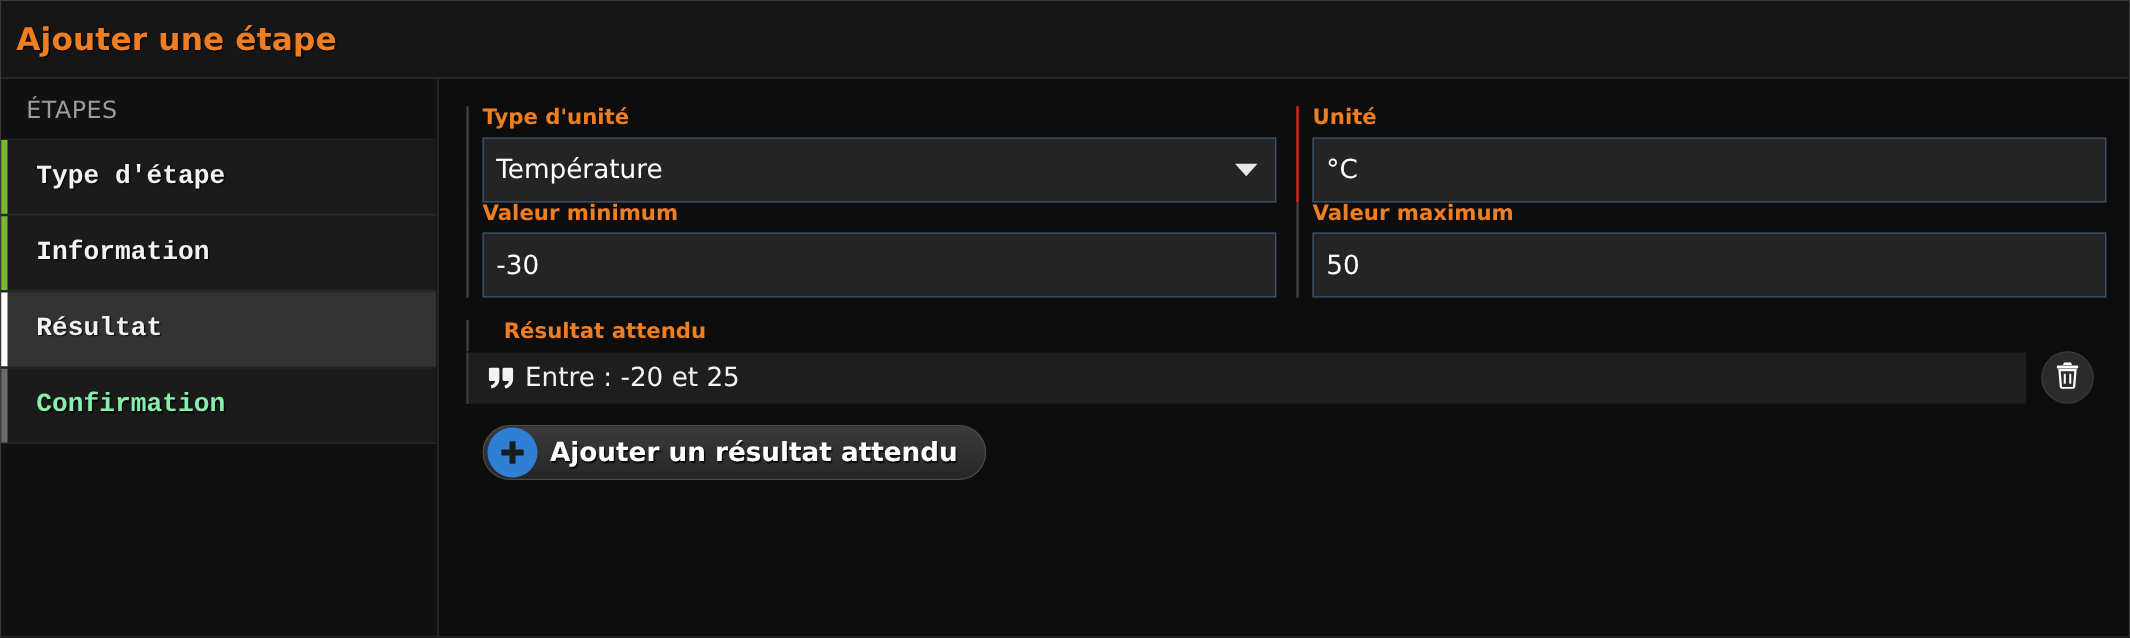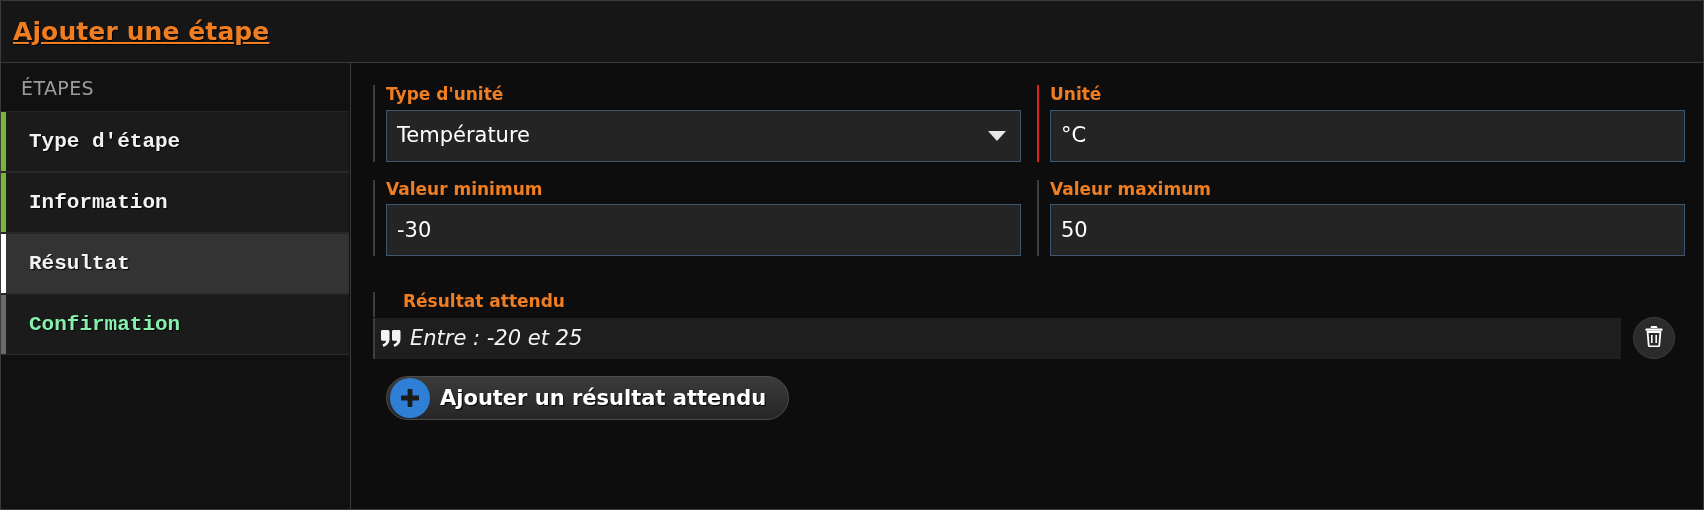--- a/index.html
+++ b/index.html
@@ -30,21 +30,20 @@
     display: flex;
     align-items: center;
     padding: 0 0 0 12px;
   }
   .title-text {
     color: #ef7d21;
     font-size: 25px;
     font-weight: bold;
     letter-spacing: 0.1px;
     text-shadow: 1px 1px 1px rgba(0,0,0,0.9);
-    text-decoration: underline;
   }
 
   
   .body-row {
     flex: 1 1 auto;
     display: flex;
     min-height: 0;
   }
 
   
@@ -96,21 +95,21 @@
     background: #0d0d0d;
     padding: 22px 18px 0 22px;
     position: relative;
   }
   .form-grid {
     display: flex;
     gap: 16px;
   }
   .col { flex: 1 1 0; min-width: 0; }
 
-  .field { margin-bottom: 18px; position: relative; }
+  .field { position: relative; }
 
   .field-inner {
     border-left: 2px solid #3e3e3e;
     padding-left: 11px;
   }
   .field-inner.flag-red { border-left: 2px solid #e02020; }
 
   .field-label {
     color: #ef7d21;
     font-size: 17px;
@@ -160,24 +159,23 @@
   }
   .result-rows {
     flex: 1 1 auto;
     border-left: 2px solid #3e3e3e;
   }
   .result-row {
     height: 41px;
     background: #1e1e1e;
     display: flex;
     align-items: center;
-    padding-left: 6px;
+    padding-left: 16px;
     color: #f3f3f3;
     font-size: 21px;
-    font-style: italic;
   }
   .quote-icon {
     width: 20px; height: 18px;
     margin-right: 9px;
     flex: 0 0 20px;
     display: inline-flex;
     align-items: center;
   }
   .trash-btn {
     width: 42px; height: 42px;

